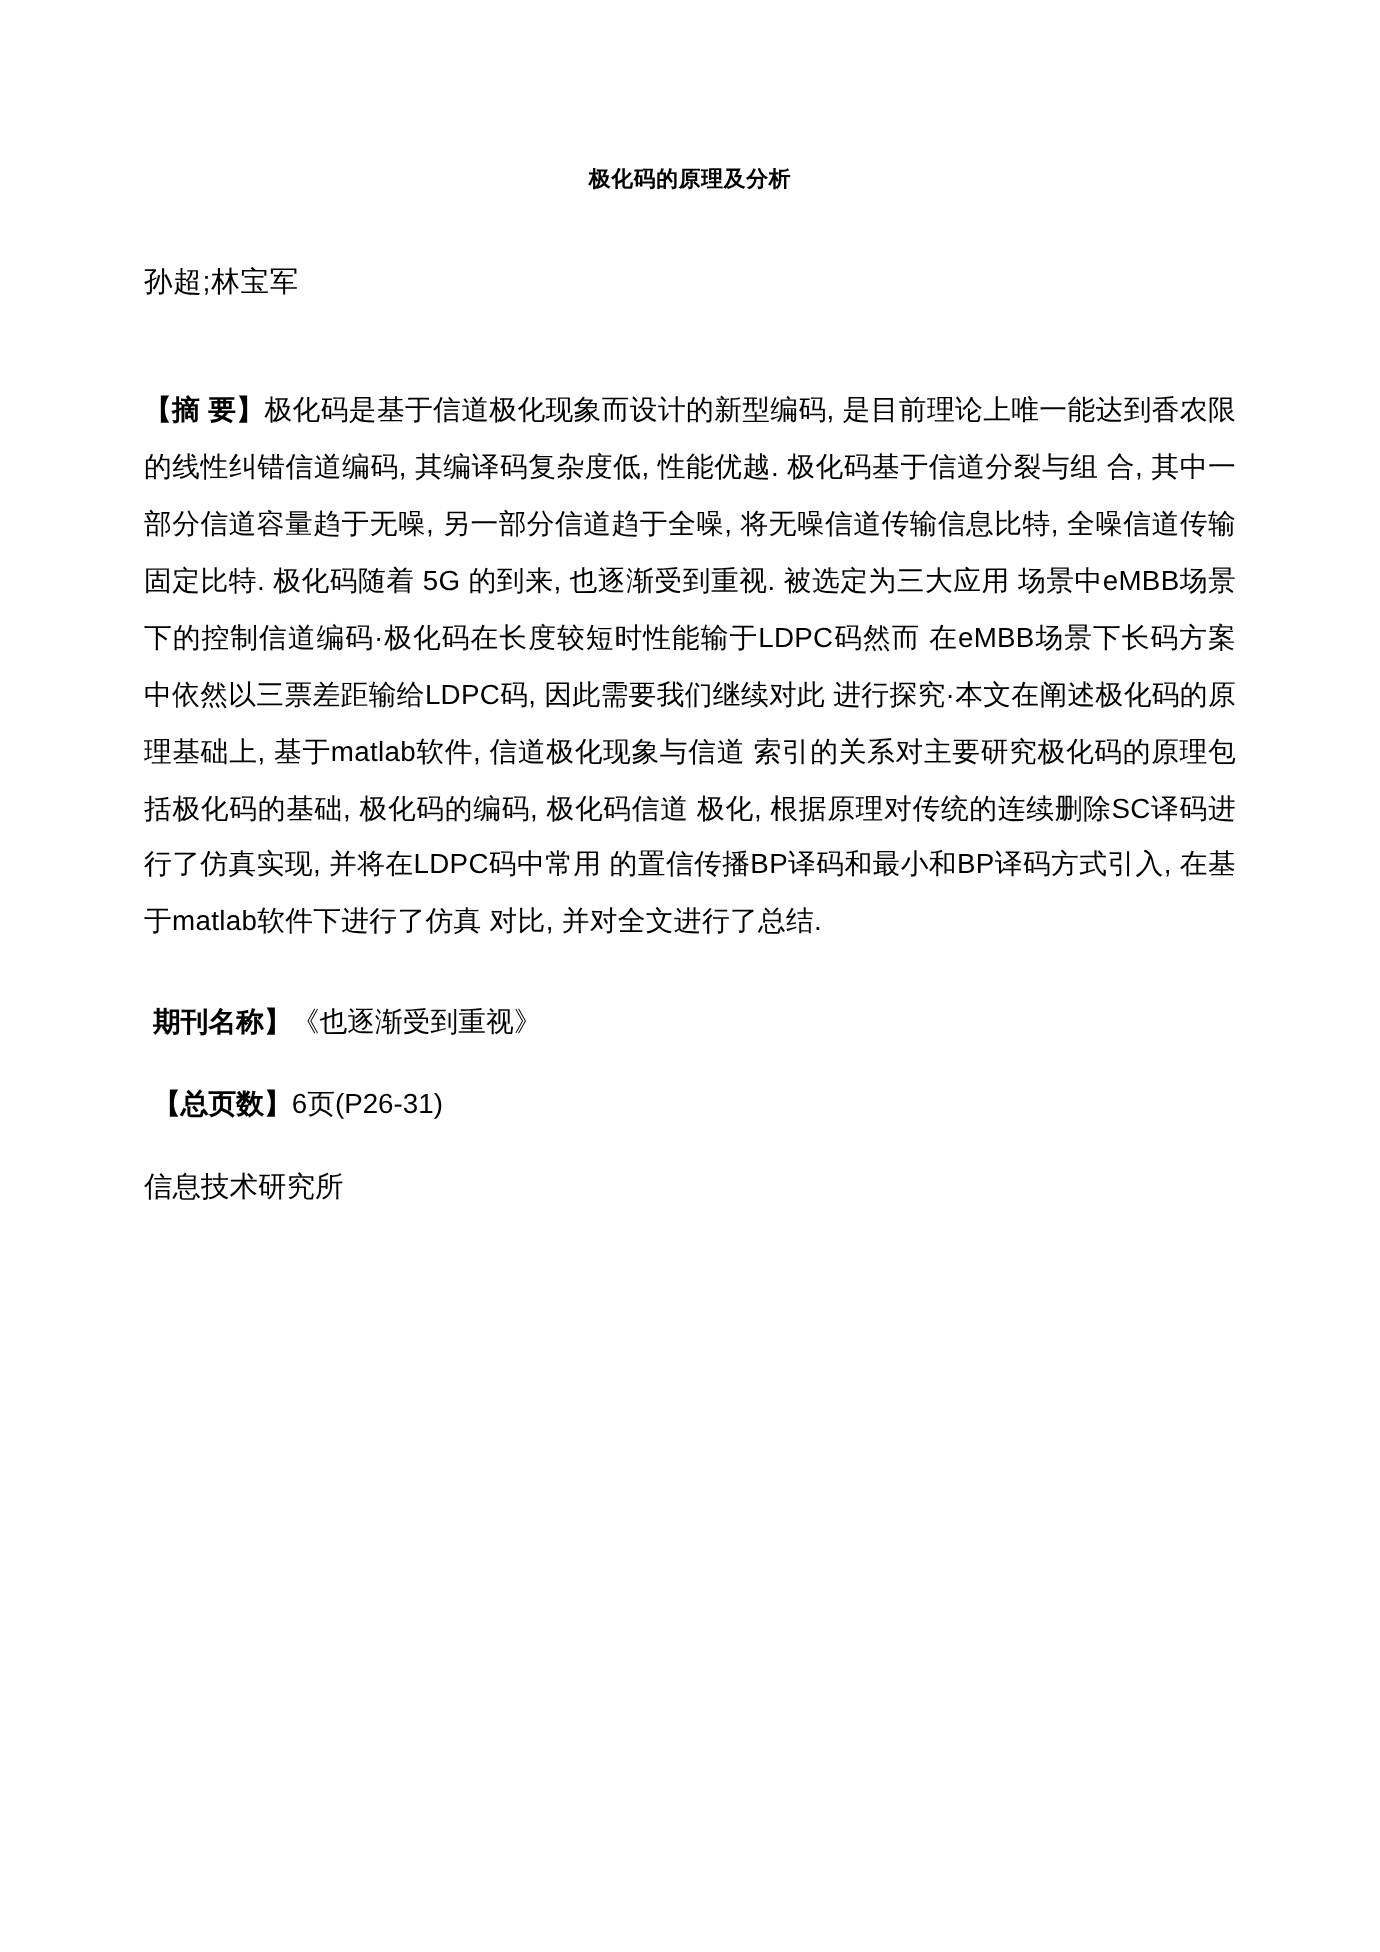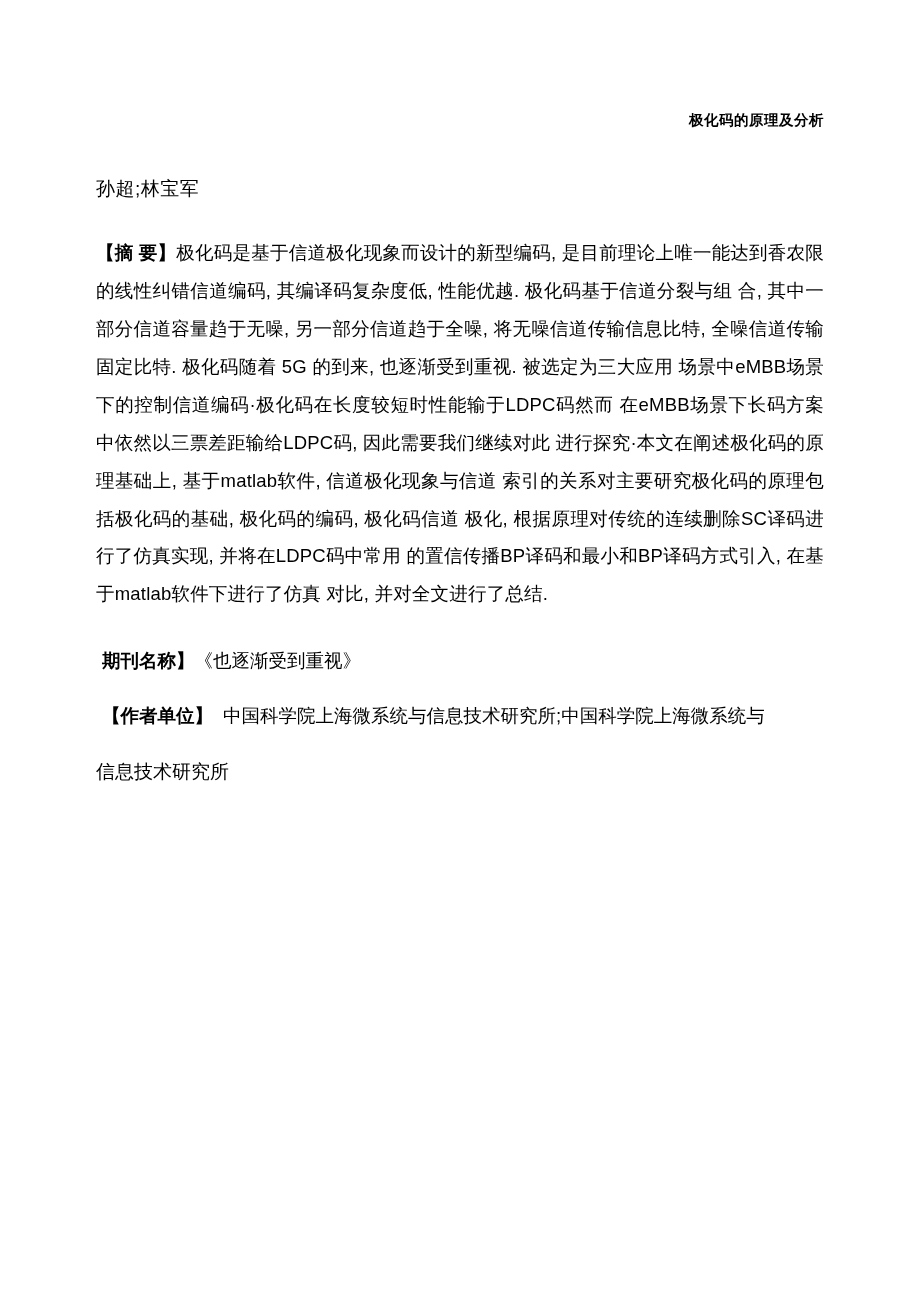--- a/index.html
+++ b/index.html
@@ -16,36 +16,36 @@
     overflow: hidden;
   }
   .page {
     position: relative;
     width: 920px;
     height: 1301px;
     box-sizing: border-box;
     padding: 0 96px;
   }
   .doc-title {
-    text-align: right;
+    text-align: center;
     font-size: 14.5px;
     font-weight: bold;
     letter-spacing: 0.5px;
     margin-top: 112px;
     margin-bottom: 0;
     line-height: 1.2;
   }
   .authors-line {
     margin-top: 48px;
     font-size: 19px;
     line-height: 1.3;
     letter-spacing: 0.5px;
   }
   .abstract-block {
-    margin-top: 32px;
+    margin-top: 52px;
     font-size: 18.5px;
     line-height: 2.05;
     text-align: justify;
     text-justify: inter-ideograph;
     letter-spacing: 0.2px;
   }
   .abstract-block .lbl {
     font-weight: bold;
   }
   .meta-block {
@@ -88,24 +88,24 @@
     <span class="lbl">【摘 要】</span><span class="txt">极化码是基于信道极化现象而设计的新型编码, 是目前理论上唯一能达到香农限的线性纠错信道编码, 其编译码复杂度低, 性能优越. 极化码基于信道分裂与组 合, 其中一部分信道容量趋于无噪, 另一部分信道趋于全噪, 将无噪信道传输信息比特, 全噪信道传输固定比特. 极化码随着 5G 的到来, 也逐渐受到重视. 被选定为三大应用 场景中eMBB场景下的控制信道编码·极化码在长度较短时性能输于LDPC码然而 在eMBB场景下长码方案中依然以三票差距输给LDPC码, 因此需要我们继续对此 进行探究·本文在阐述极化码的原理基础上, 基于matlab软件, 信道极化现象与信道 索引的关系对主要研究极化码的原理包括极化码的基础, 极化码的编码, 极化码信道 极化, 根据原理对传统的连续删除SC译码进行了仿真实现, 并将在LDPC码中常用 的置信传播BP译码和最小和BP译码方式引入, 在基于matlab软件下进行了仿真 对比, 并对全文进行了总结.</span>
   </div>
 
   <div class="meta-block">
 
     <div class="meta-row">
       <span class="lbl">期刊名称】</span><span class="val">《也逐渐受到重视》</span>
     </div>
 
 
+    <div class="meta-row">
+      <span class="lbl">【总页数】</span><span class="val">6页(P26-31)</span>
+    </div>
 
 
 
-    <div class="meta-row affil">
-      <span class="lbl">【作者单位】</span><span class="nowrap-spacer"></span><span class="val">中国科学院上海微系统与信息技术研究所;中国科学院上海微系统与</span>
-    </div>
 
     <div class="affil-cont">信息技术研究所</div>
 
   </div>
 
 </div>
 
 </body></html>

